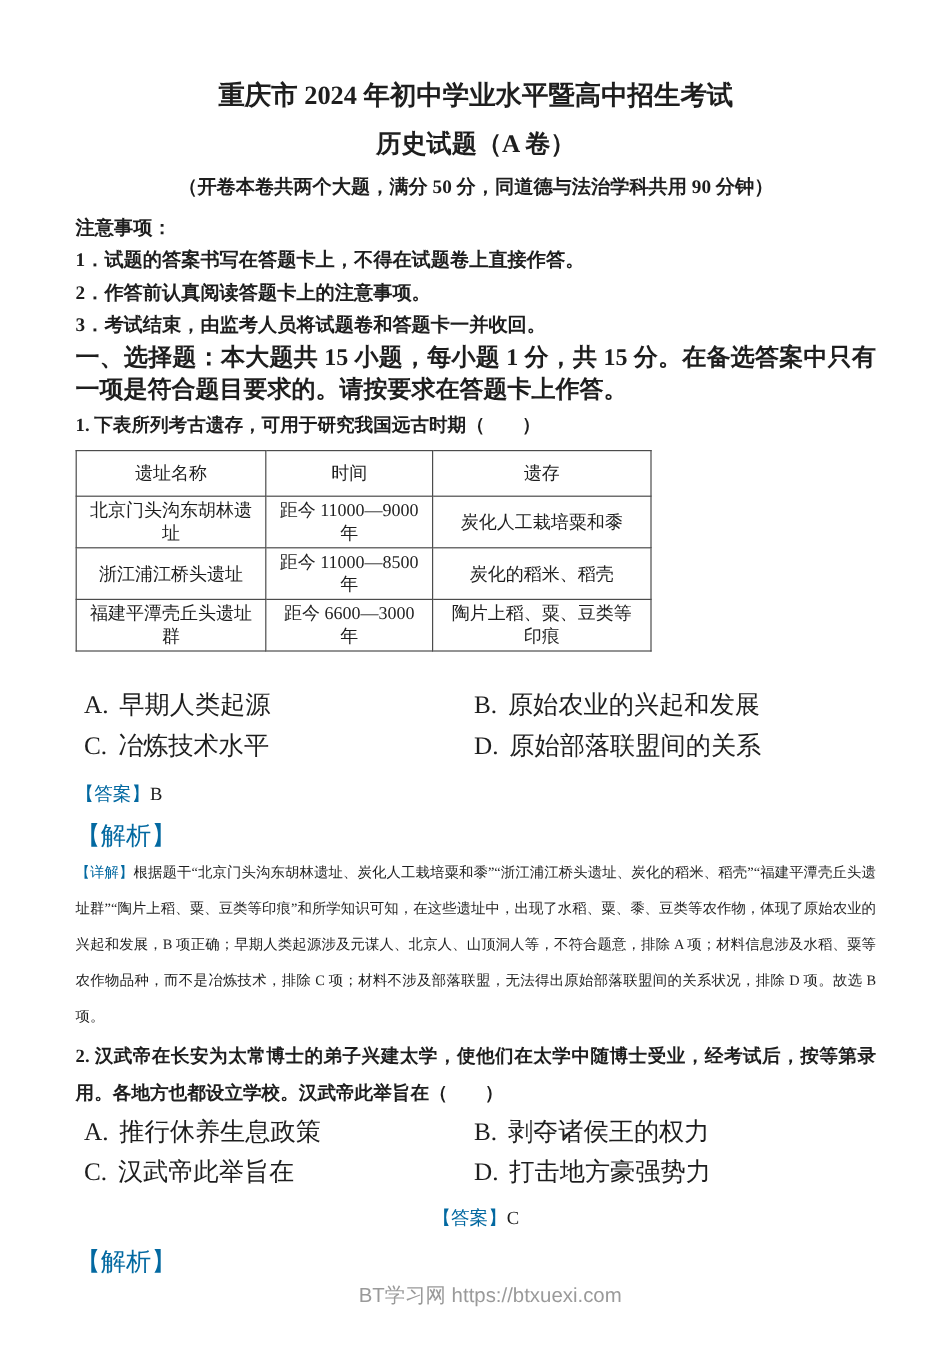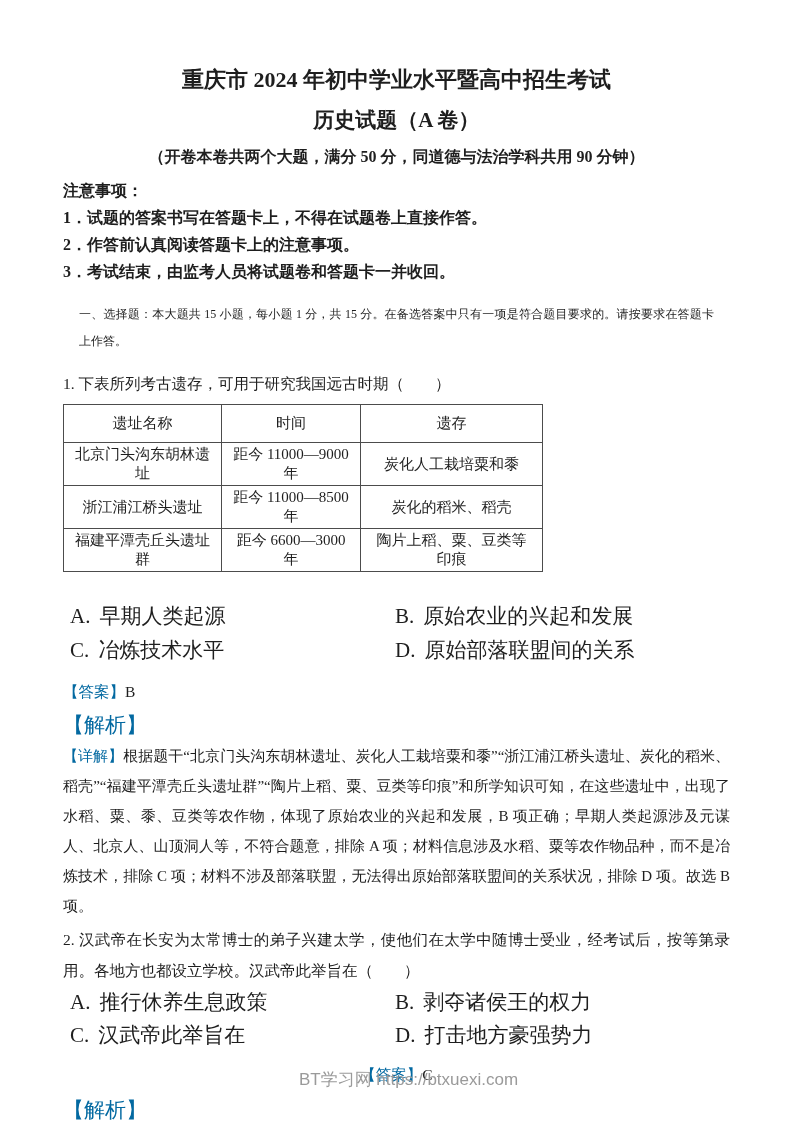--- a/index.html
+++ b/index.html
@@ -43,31 +43,32 @@
     margin-top: 9px;
     font-weight: bold;
     font-size: 16px;
   }
   .notices p {
     margin: 0;
     line-height: 27px;
     text-align: justify;
   }
   .section-heading {
-    margin: 16px;
-    font-weight: normal;
-    font-size: 12px;
+    margin: 0;
+    font-weight: bold;
+    font-size: 20px;
     line-height: 27px;
     text-align: justify;
   }
   .q-stem {
     margin: 0;
     font-size: 15.5px;
     line-height: 26px;
     text-align: justify;
+    font-weight: bold;
   }
   .q1-stem { margin-top: 3px; }
   .relic-table {
     border-collapse: collapse;
     margin-top: 7px;
     font-size: 15px;
   }
   .relic-table th, .relic-table td {
     border: 1px solid #4c4c4c;
     text-align: center;
@@ -100,21 +101,21 @@
   .bracket-label { color: #0369a1; }
   .ans-value { color: #1e1e1e; }
   .analysis-line {
     margin: 0;
     font-size: 21px;
     line-height: 22px;
   }
   .q1-analysis { margin-top: 11px; }
   .detail-para {
     margin: 5px 0 0 0;
-    font-size: 15px;
+    font-size: 12px;
     line-height: 30px;
     text-align: justify;
   }
   .q2-stem {
     margin-top: 3px;
     line-height: 31px;
   }
   .q2-options {
     margin-top: 5px;
   }

